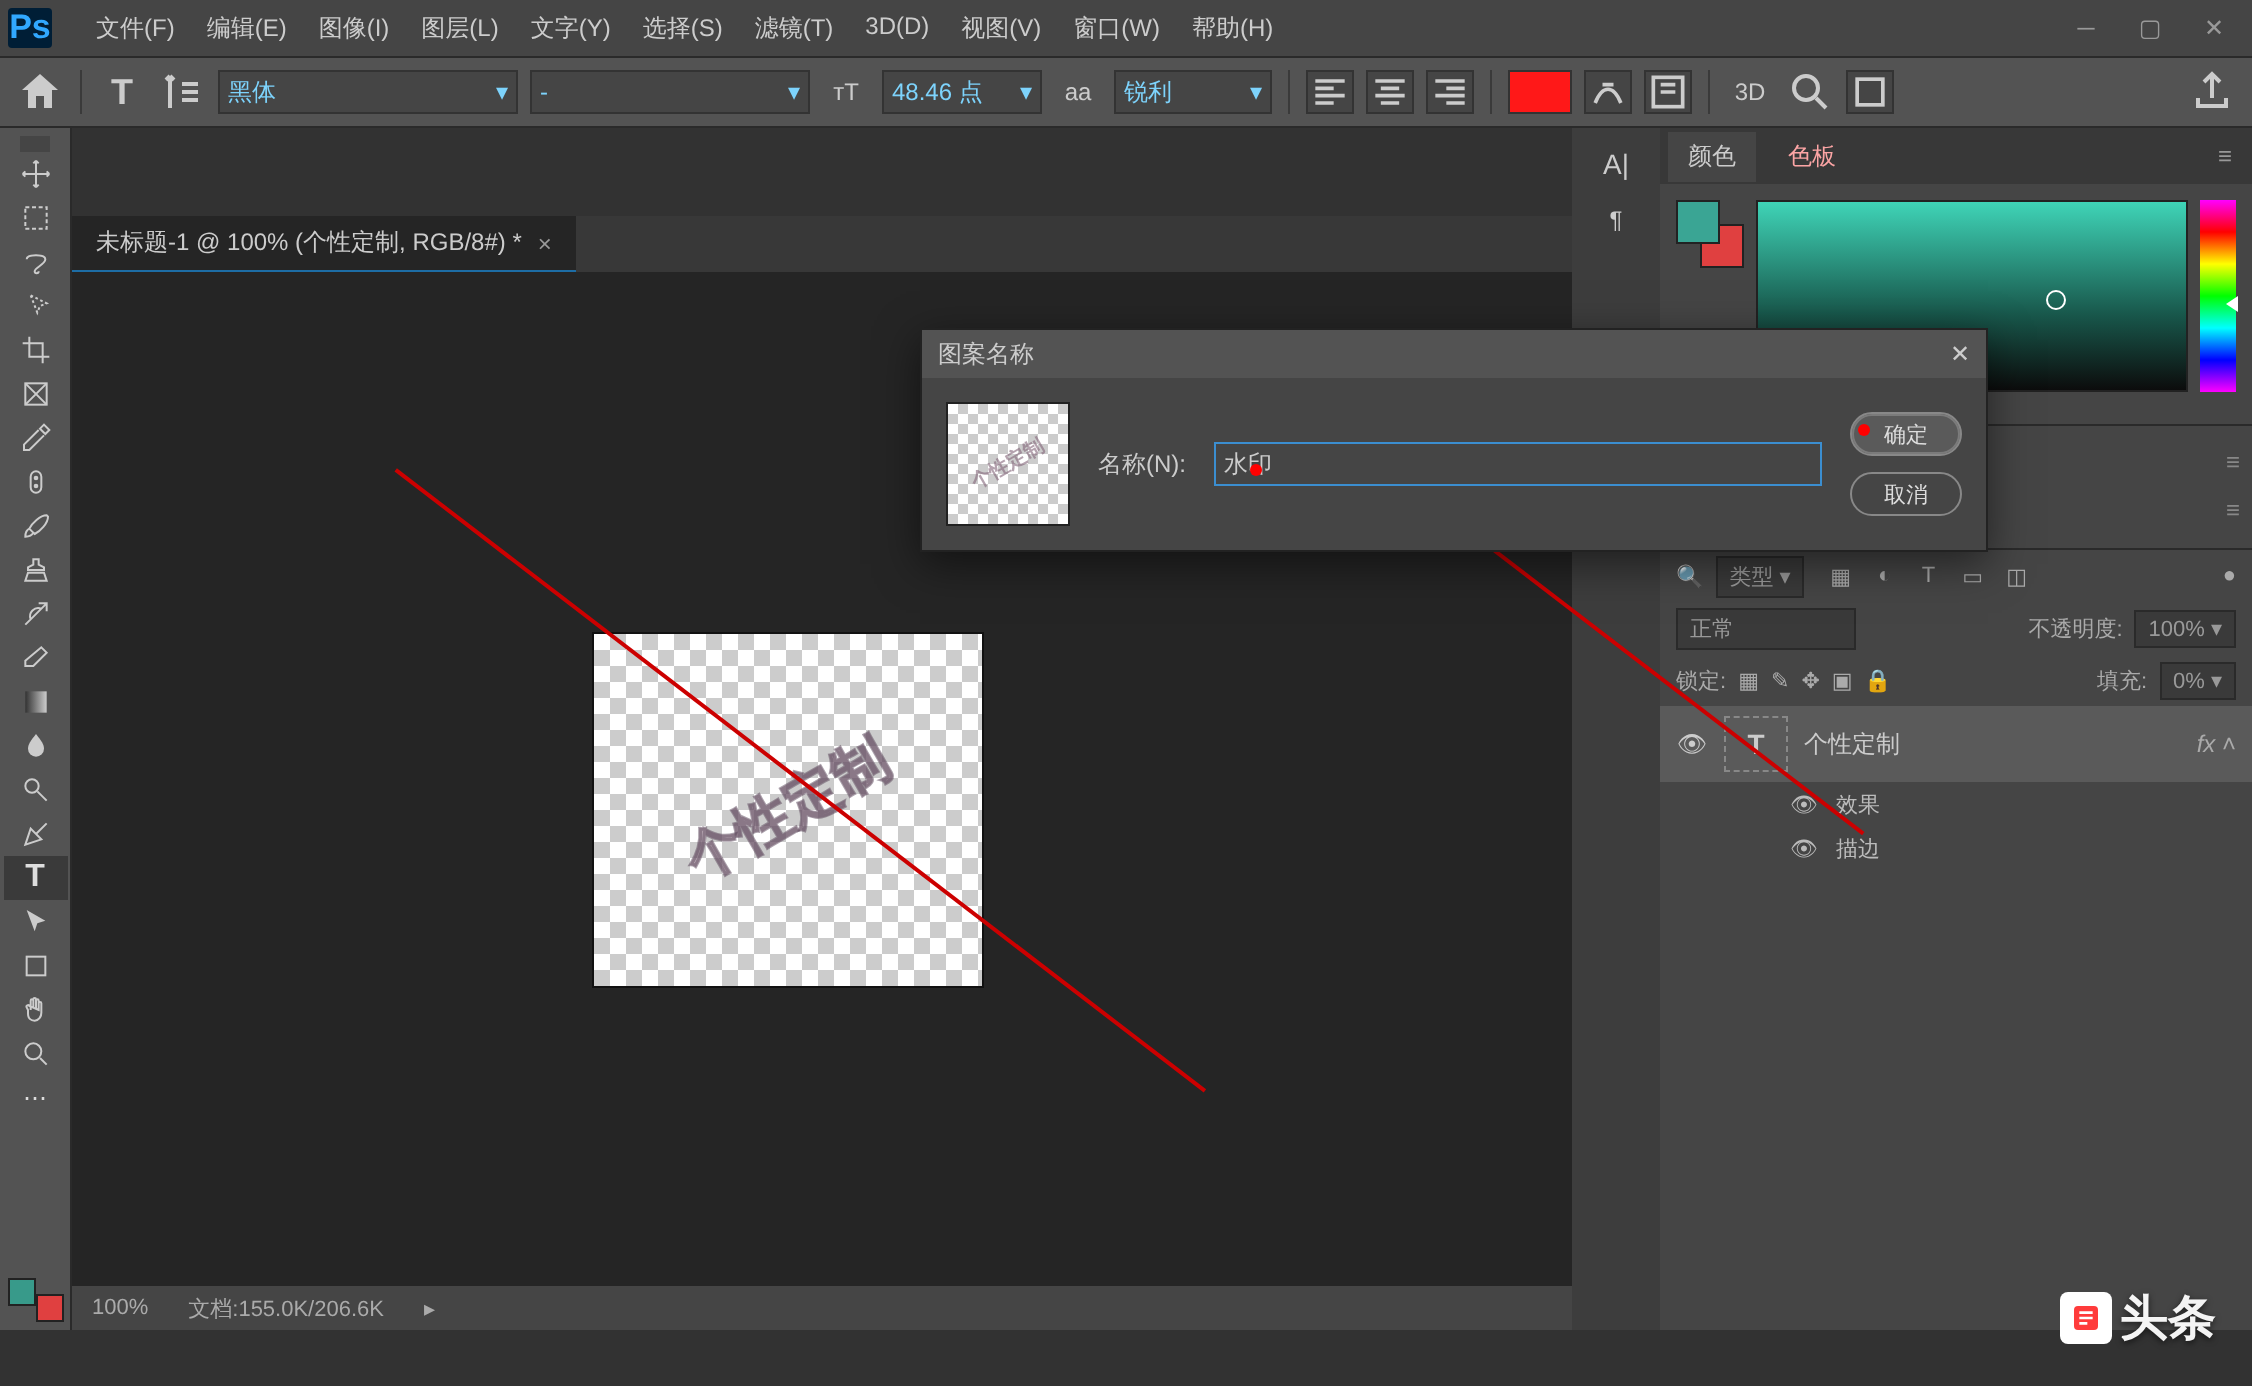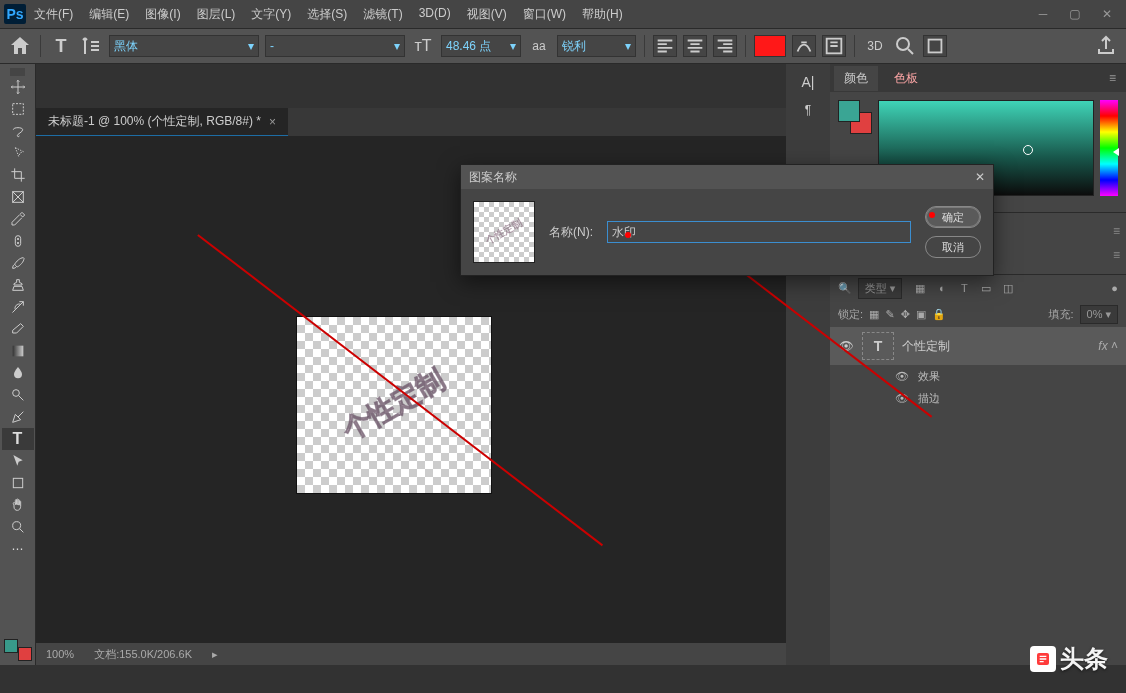--- a/index.html
+++ b/index.html
@@ -1,20 +1,20 @@
 <!DOCTYPE html>
 <html><head>
 <meta charset="utf-8">
 <style>
 * { margin: 0; padding: 0; box-sizing: border-box; font-family: "Microsoft YaHei", Arial, sans-serif; }
 body { width: 1126px; height: 693px; background: #323232; overflow: hidden; color: #ccc; font-size: 12px; position: relative; }
 
 .title-bar { height: 28px; background: #454545; display: flex; align-items: center; padding: 0 4px; }
-.ps-logo { width: 22px; height: 20px; background: #001E36; color: #31A8FF; display: flex; align-items: center; justify-content: center; font-weight: bold; border-radius: 2px; font-size: 14px; }
-.menu-bar { display: flex; gap: 0; }
+.ps-logo { width: 22px; height: 20px; background: #001E36; color: #31A8FF; display: flex; align-items: center; justify-content: center; font-weight: bold; border-radius: 2px; font-size: 17px; }
+.menu-bar { display: flex; margin-left: 14px; gap: 0; }
 .menu-item { padding: 2px 8px; cursor: default; }
 .window-controls { margin-left: auto; display: flex; gap: 2px; }
 .win-btn { width: 30px; height: 20px; display: flex; align-items: center; justify-content: center; color: #999; }
 
 .options-bar { height: 36px; background: #535353; display: flex; align-items: center; padding: 0 8px; gap: 6px; border-top: 1px solid #2a2a2a; border-bottom: 1px solid #2a2a2a;}
 .opt-icon { width: 24px; height: 24px; display: flex; align-items: center; justify-content: center; }
 .opt-sep { width: 1px; height: 22px; background: #3a3a3a; margin: 0 2px; }
 .opt-dd { height: 22px; background: #454545; border: 1px solid #333; display: flex; align-items: center; padding: 0 4px; color: #7dd3fc; }
 .opt-btn { width: 24px; height: 22px; display:flex; align-items:center; justify-content:center; background:#454545; border:1px solid #333;}
 .swatch-red { width: 32px; height: 22px; background: #ff1818; border: 1px solid #333; }
@@ -132,21 +132,21 @@
       </svg>
     </div>
   <div class="opt-dd" style="width:150px">
       <span>黑体</span>
       <span style="margin-left:auto">▾</span>
     </div>
   <div class="opt-dd" style="width:140px">
       <span>-</span>
       <span style="margin-left:auto">▾</span>
     </div>
-  <div class="opt-icon" style="font-size:16px;">тT</div>
+  <div class="opt-icon" style="font-size:12px;">тT</div>
   <div class="opt-dd" style="width:80px">
       <span>48.46 点</span>
       <span style="margin-left:auto">▾</span>
     </div>
   <div class="opt-icon">
       <span>aa</span>
     </div>
   <div class="opt-dd" style="width:79px">
       <span>锐利</span>
       <span style="margin-left:auto">▾</span>
@@ -381,20 +381,25 @@
           <span>🔍</span>
           <span class="dd"><span>类型</span> ▾</span>
           <div class="filter-icons">
             <span>▦</span>
             <span>◐</span>
             <span>T</span>
             <span>▭</span>
             <span>◫</span>
           </div>
           <span style="margin-left:auto">●</span>
+        </div>
+        <div class="lrow">
+          <span class="dd" style="width:90px"><span>正常</span></span>
+          <span style="margin-left:auto">不透明度:</span>
+          <span class="dd"><span>100%</span> ▾</span>
         </div>
         <div class="lrow">
           <span>锁定:</span>
           <span>▦</span>
           <span>✎</span>
           <span>✥</span>
           <span>▣</span>
           <span>🔒</span>
           <span style="margin-left:auto">填充:</span>
           <span class="dd"><span>0%</span> ▾</span>

